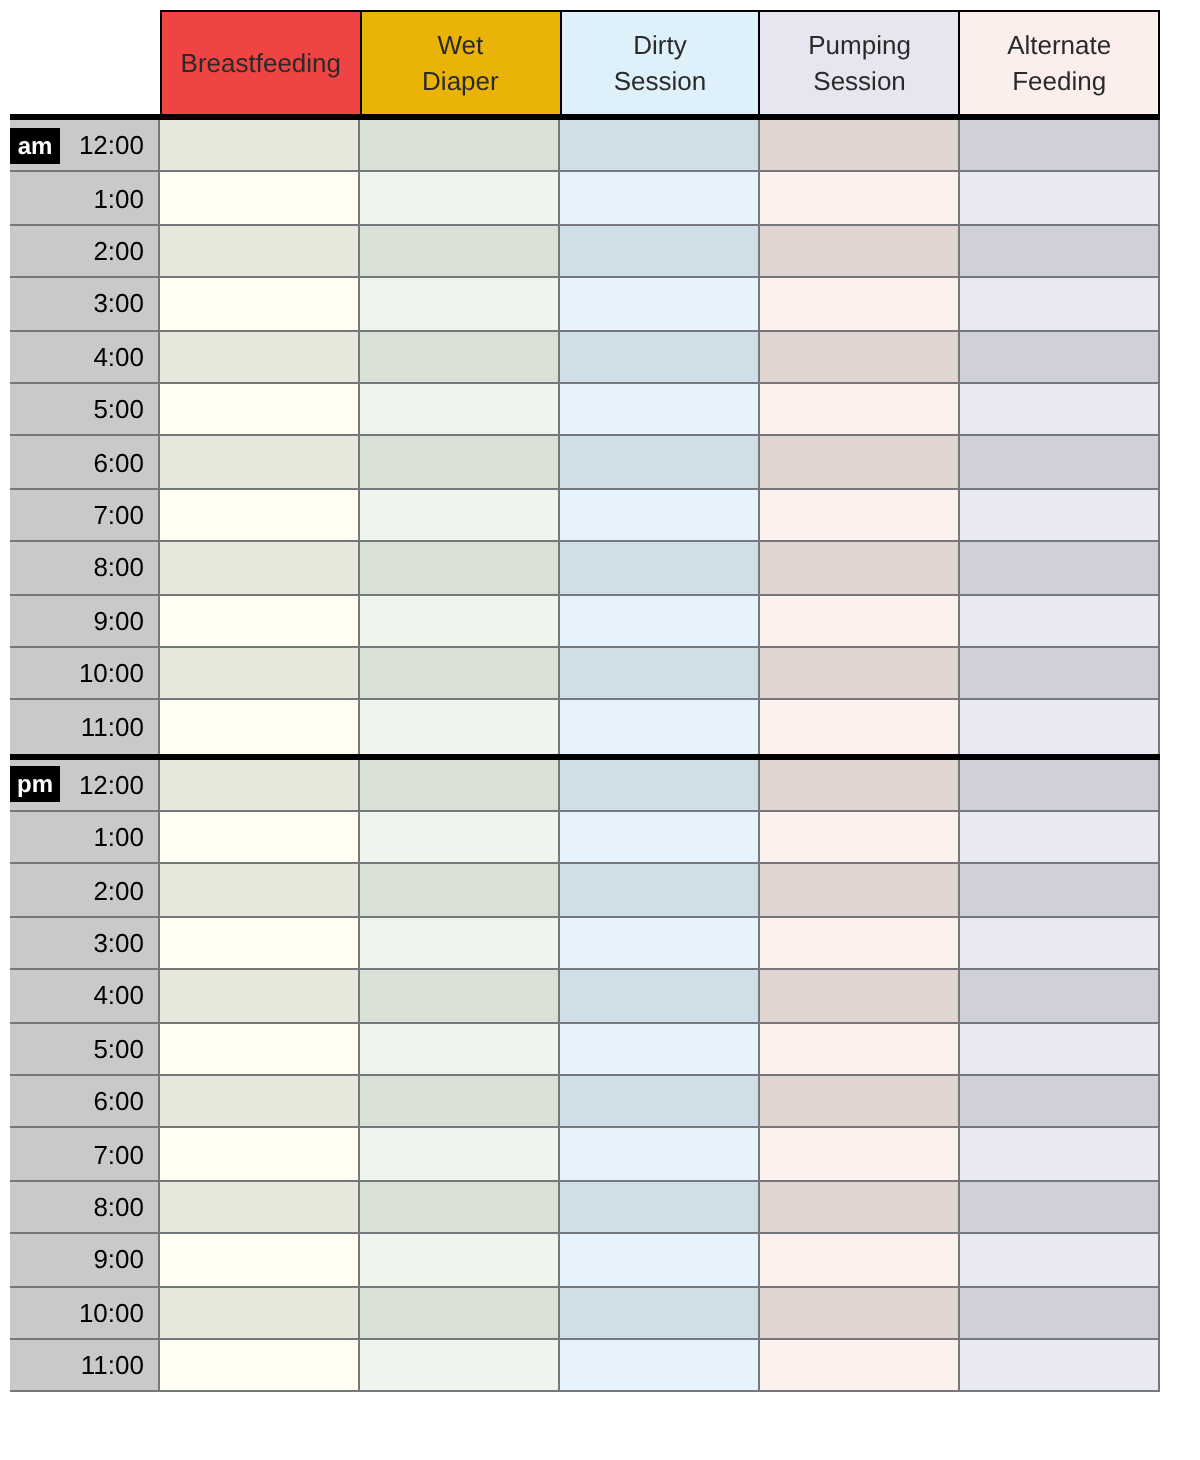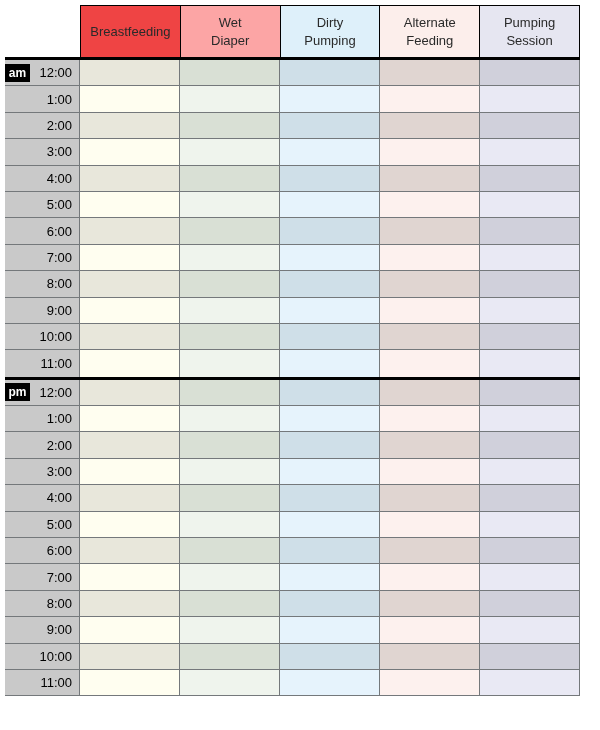--- a/index.html
+++ b/index.html
@@ -30,28 +30,28 @@
     width:25px;height:18px;background:var(--badgebg);color:var(--badgefg);
     font-weight:bold;font-size:12px;display:flex;align-items:center;justify-content:center;}
 </style>
 </head>
 <body style="background: rgb(255, 255, 255);">
 
 <div class="sheet">
   <div class="table">
     <div class="header-row">
         <div class="hcell" style="background: #ef4444;">Breastfeeding</div>
-        <div class="hcell" style="background: #fca5a5;">Wet
+        <div class="hcell" style="background: #eab308;">Wet
 Diaper</div>
         <div class="hcell" style="background: rgb(222, 240, 250);">Dirty
-Pumping</div>
+Session</div>
+        <div class="hcell" style="background: rgb(230, 230, 241);">Pumping
+Session</div>
         <div class="hcell" style="background: rgb(252, 238, 235);">Alternate
 Feeding</div>
-        <div class="hcell" style="background: rgb(230, 230, 241);">Pumping
-Session</div>
       </div>
     <div class="thick-divider"></div>
     <div id="table-body">
         <div class="section">
           <div class="row">
             <div class="timecell">
               <div class="badge">am</div>
               <span class="tlabel">12:00</span>
             </div>
             <div class="cell" style="background: rgb(232, 231, 219);"></div>

